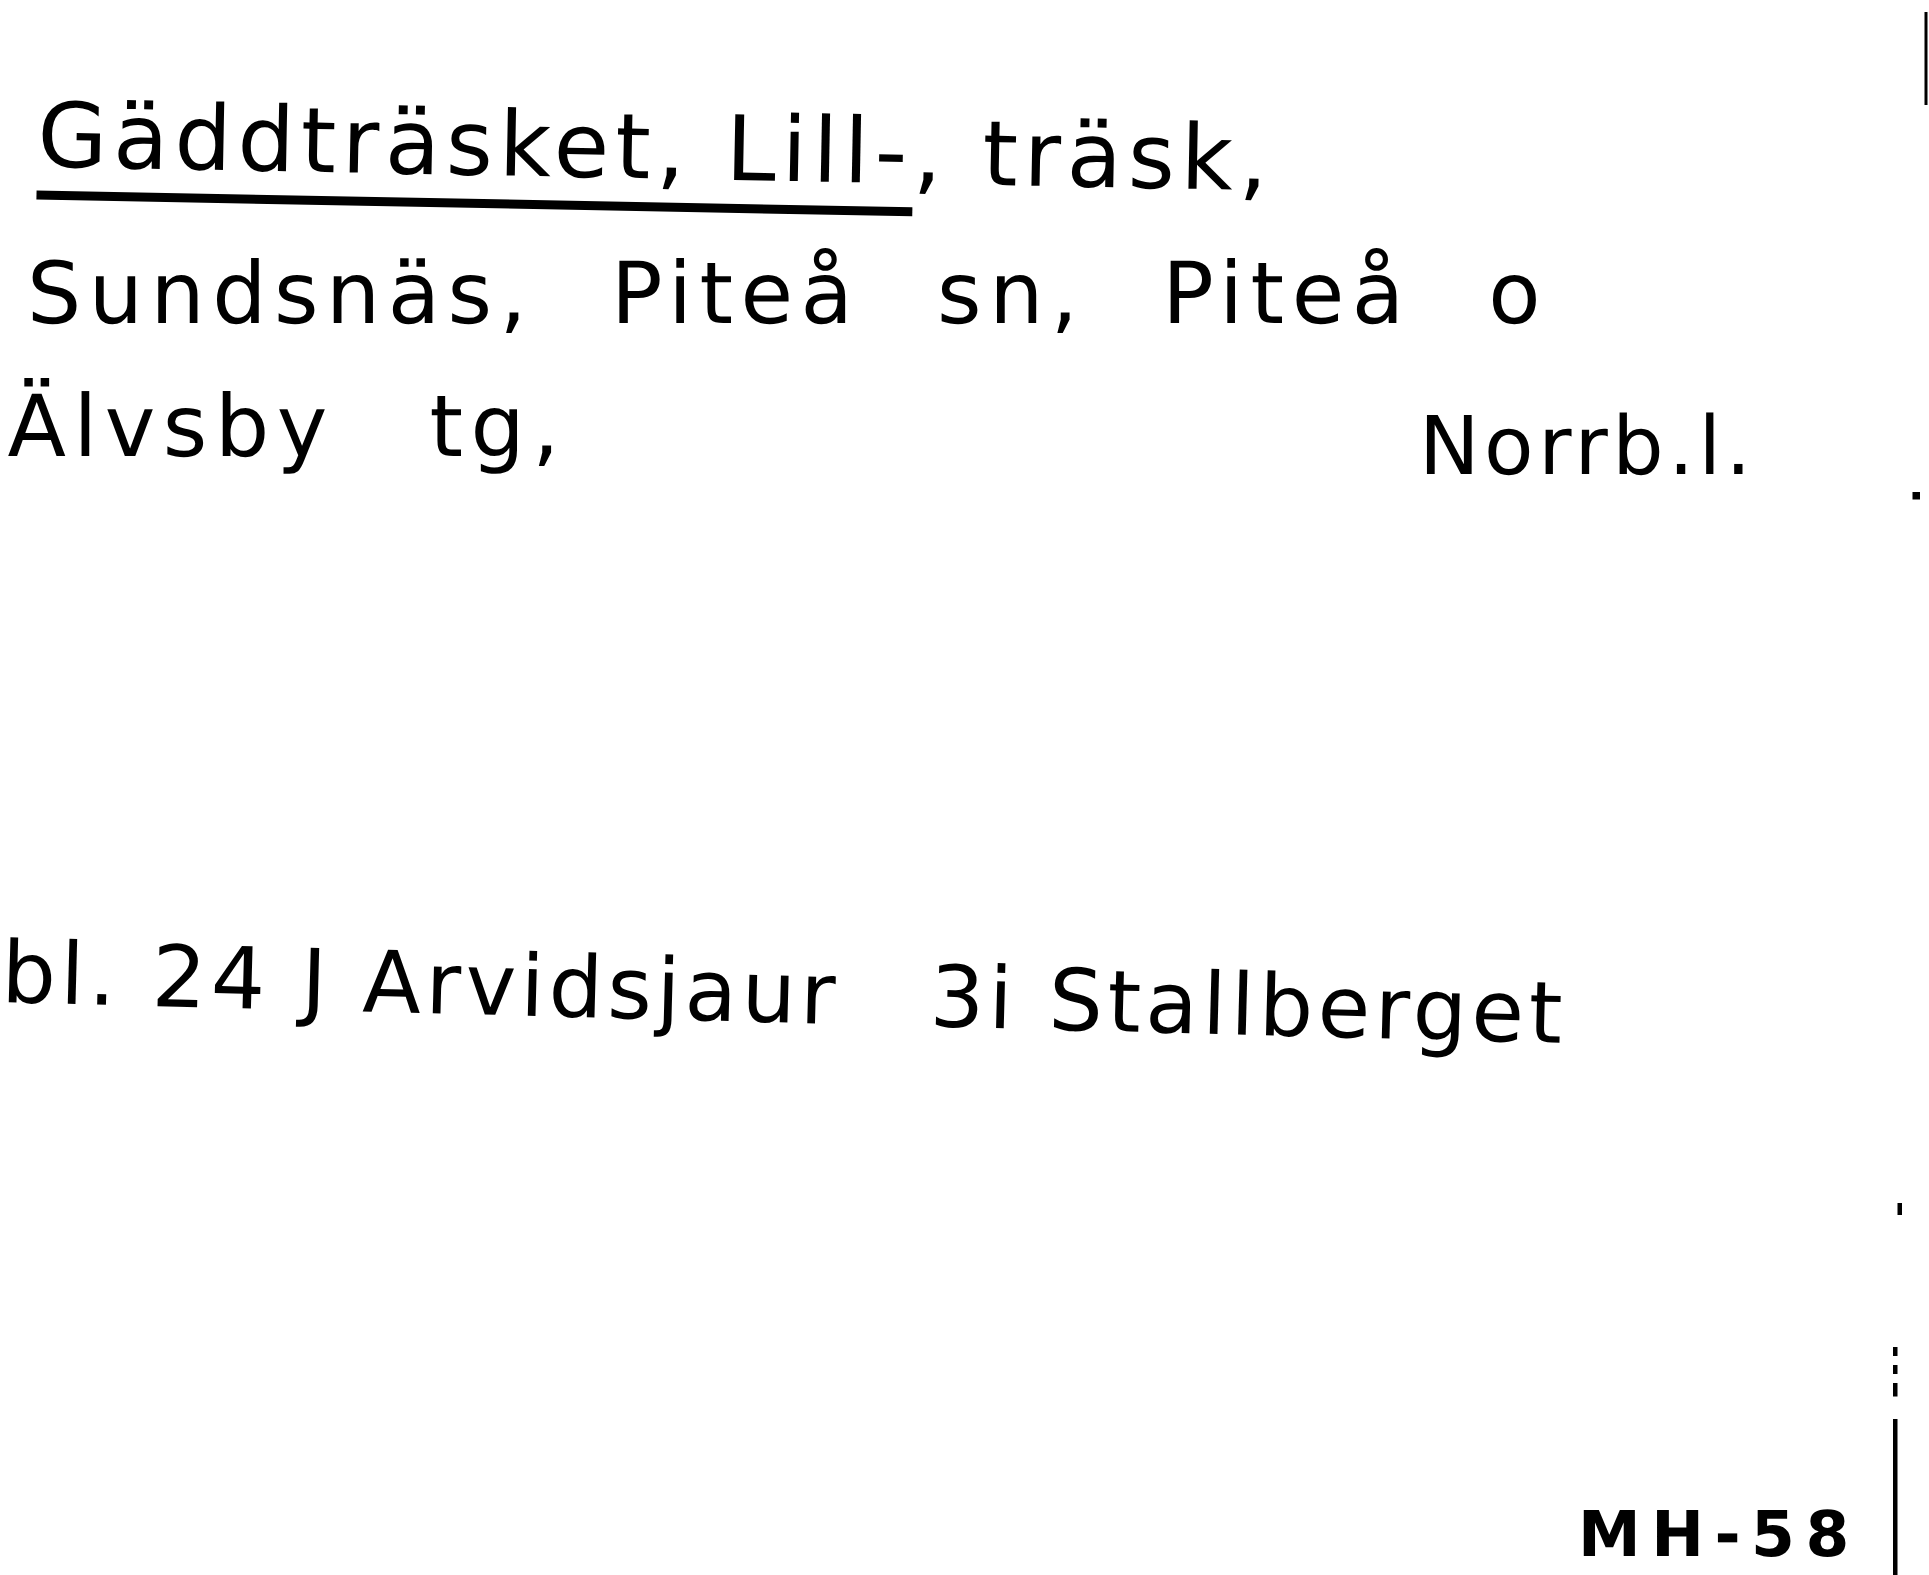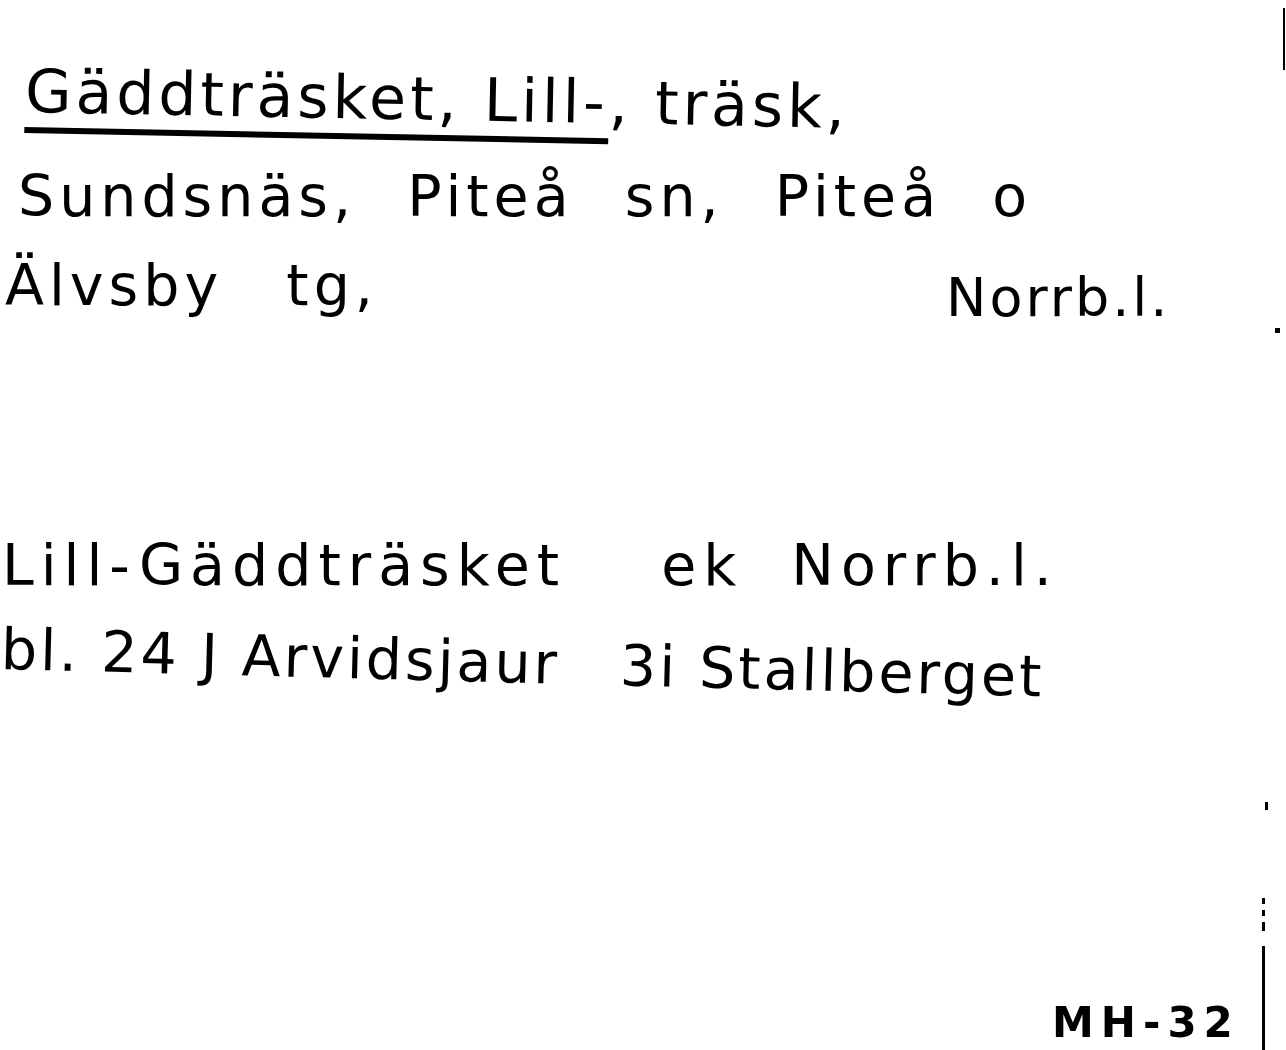--- a/index.html
+++ b/index.html
@@ -100,25 +100,24 @@
 <div class="card">
 
   <div class="line l1"><span class="underlined">Gäddträsket, Lill-</span><span>, träsk,</span></div>
 
   <div class="line l3a">Älvsby tg,</div>
 
   <div class="line l2">Sundsnäs, Piteå sn, Piteå o</div>
 
   <div class="line l3b">Norrb.l.</div>
 
-  <div class="line l4"><span>Lill-Gäddträsket</span><span class="gap-ek">ek</span><span class="gap-county">Norrb.l.</span></div>
 
   <div class="line l5"><span>bl. 24 J Arvidsjaur</span><span class="gap-ref">3i Stallberget</span></div>
 
-  <div class="line footer-code">MH-32</div>
+  <div class="line footer-code">MH-58</div>
 
   <div class="artifact a-topline"></div>
   <div class="artifact a-dot1"></div>
   <div class="artifact a-tick"></div>
   <div class="artifact a-dash1"></div>
   <div class="artifact a-dash2"></div>
   <div class="artifact a-dash3"></div>
   <div class="artifact a-botline"></div>
 
 </div>

